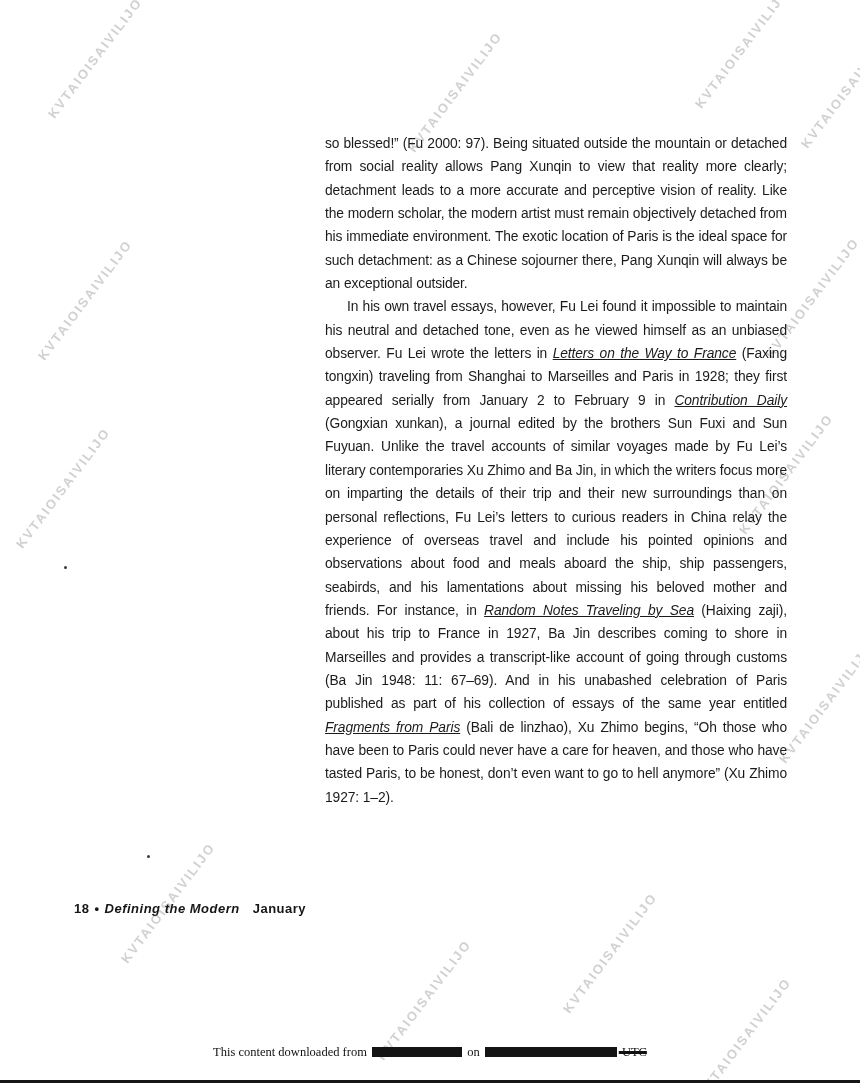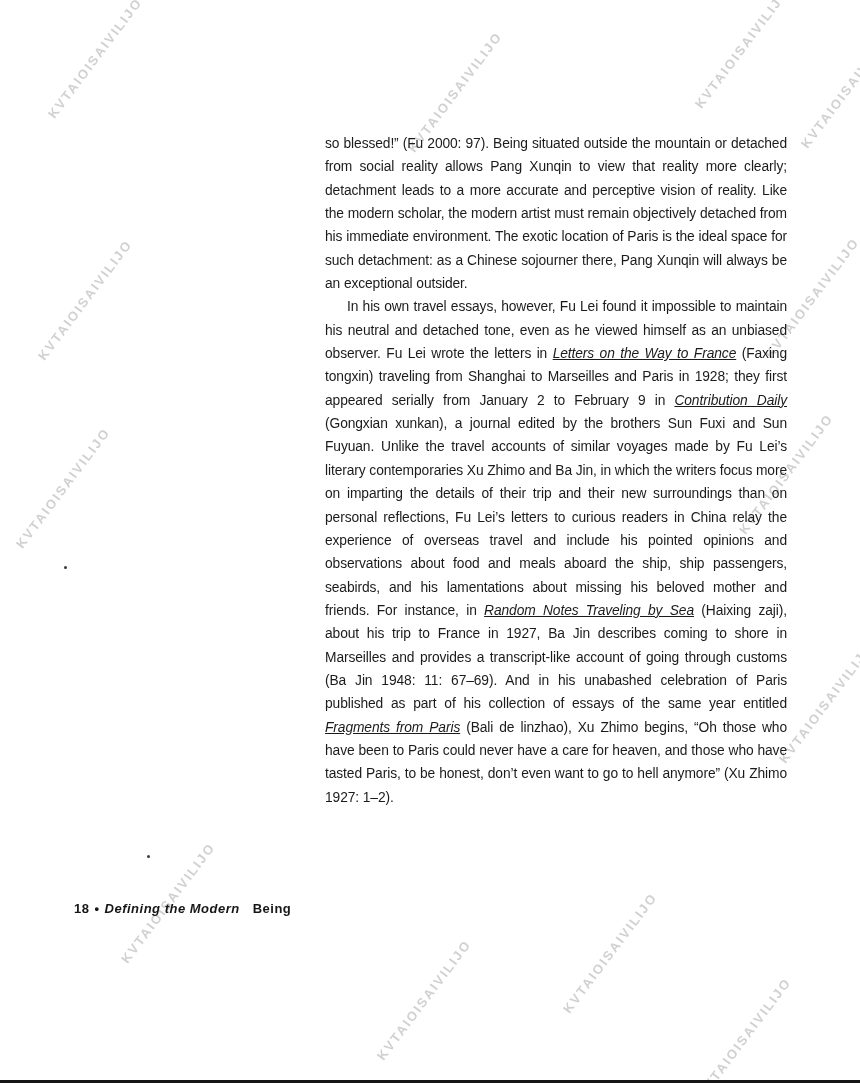--- a/index.html
+++ b/index.html
@@ -79,23 +79,24 @@
       <span class="wm" style="left: 610px; top: 953px; color: rgb(201, 201, 201); transform: translate(-50%, -50%) rotate(-53deg);">KVTAIOISAIVILIJO</span>
       <span class="wm" style="left: 744px; top: 1038px; color: rgb(201, 201, 201); transform: translate(-50%, -50%) rotate(-53deg);">KVTAIOISAIVILIJO</span>
     </div>
 
   <main class="body-text">
       <p class="para"><span class="">so blessed!” (Fu 2000: 97). Being situated outside the mountain or detached from social reality allows Pang Xunqin to view that reality more clearly; detachment leads to a more accurate and perceptive vision of reality. Like the modern scholar, the modern artist must remain objectively detached from his immediate environment. The exotic location of Paris is the ideal space for such detachment: as a Chinese sojourner there, Pang Xunqin will always be an exceptional outsider.</span></p>
       <p class="para indent"><span class="">In his own travel essays, however, Fu Lei found it impossible to maintain his neutral and detached tone, even as he viewed himself as an unbiased observer. Fu Lei wrote the letters in </span><span class="italic">Letters on the Way to France</span><span class=""> (Faxing tongxin) traveling from Shanghai to Marseilles and Paris in 1928; they first appeared serially from January 2 to February 9 in </span><span class="italic">Contribution Daily</span><span class=""> (Gongxian xunkan), a journal edited by the brothers Sun Fuxi and Sun Fuyuan. Unlike the travel accounts of similar voyages made by Fu Lei’s literary contemporaries Xu Zhimo and Ba Jin, in which the writers focus more on imparting the details of their trip and their new surroundings than on personal reflections, Fu Lei’s letters to curious readers in China relay the experience of overseas travel and include his pointed opinions and observations about food and meals aboard the ship, ship passengers, seabirds, and his lamentations about missing his beloved mother and friends. For instance, in </span><span class="italic">Random Notes Traveling by Sea</span><span class=""> (Haixing zaji), about his trip to France in 1927, Ba Jin describes coming to shore in Marseilles and provides a transcript-like account of going through customs (Ba Jin 1948: 11: 67–69). And in his unabashed celebration of Paris published as part of his collection of essays of the same year entitled </span><span class="italic">Fragments from Paris</span><span class=""> (Bali de linzhao), Xu Zhimo begins, “Oh those who have been to Paris could never have a care for heaven, and those who have tasted Paris, to be honest, don’t even want to go to hell anymore” (Xu Zhimo 1927: 1–2).</span></p>
     </main>
 
   <div class="running-footer">
-    <span class="pagenum">18</span><span class="sep">•</span><span class="title-italic">Defining the Modern</span><span class="title-roman">Being</span>
+    <span class="pagenum">18</span><span class="sep">•</span><span class="title-italic">Defining the Modern</span><span class="title-roman">January</span>
   </div>
 
   <div class="jstor-footer">
+    <div class="jstor-line1"><span>This content downloaded from </span><span class="redaction" style="width: 90px;"></span><span> on </span><span class="redaction" style="width: 132px;"></span><span class="struck"> UTC</span></div>
   </div>
 
   <div class="bottom-edge" style="background: rgb(22, 22, 22);"></div>
 
 <div class="speck" style="left: 64px; top: 566px;"></div>
     <div class="speck" style="left: 147px; top: 855px;"></div>
   </div>
 
 </body></html>

